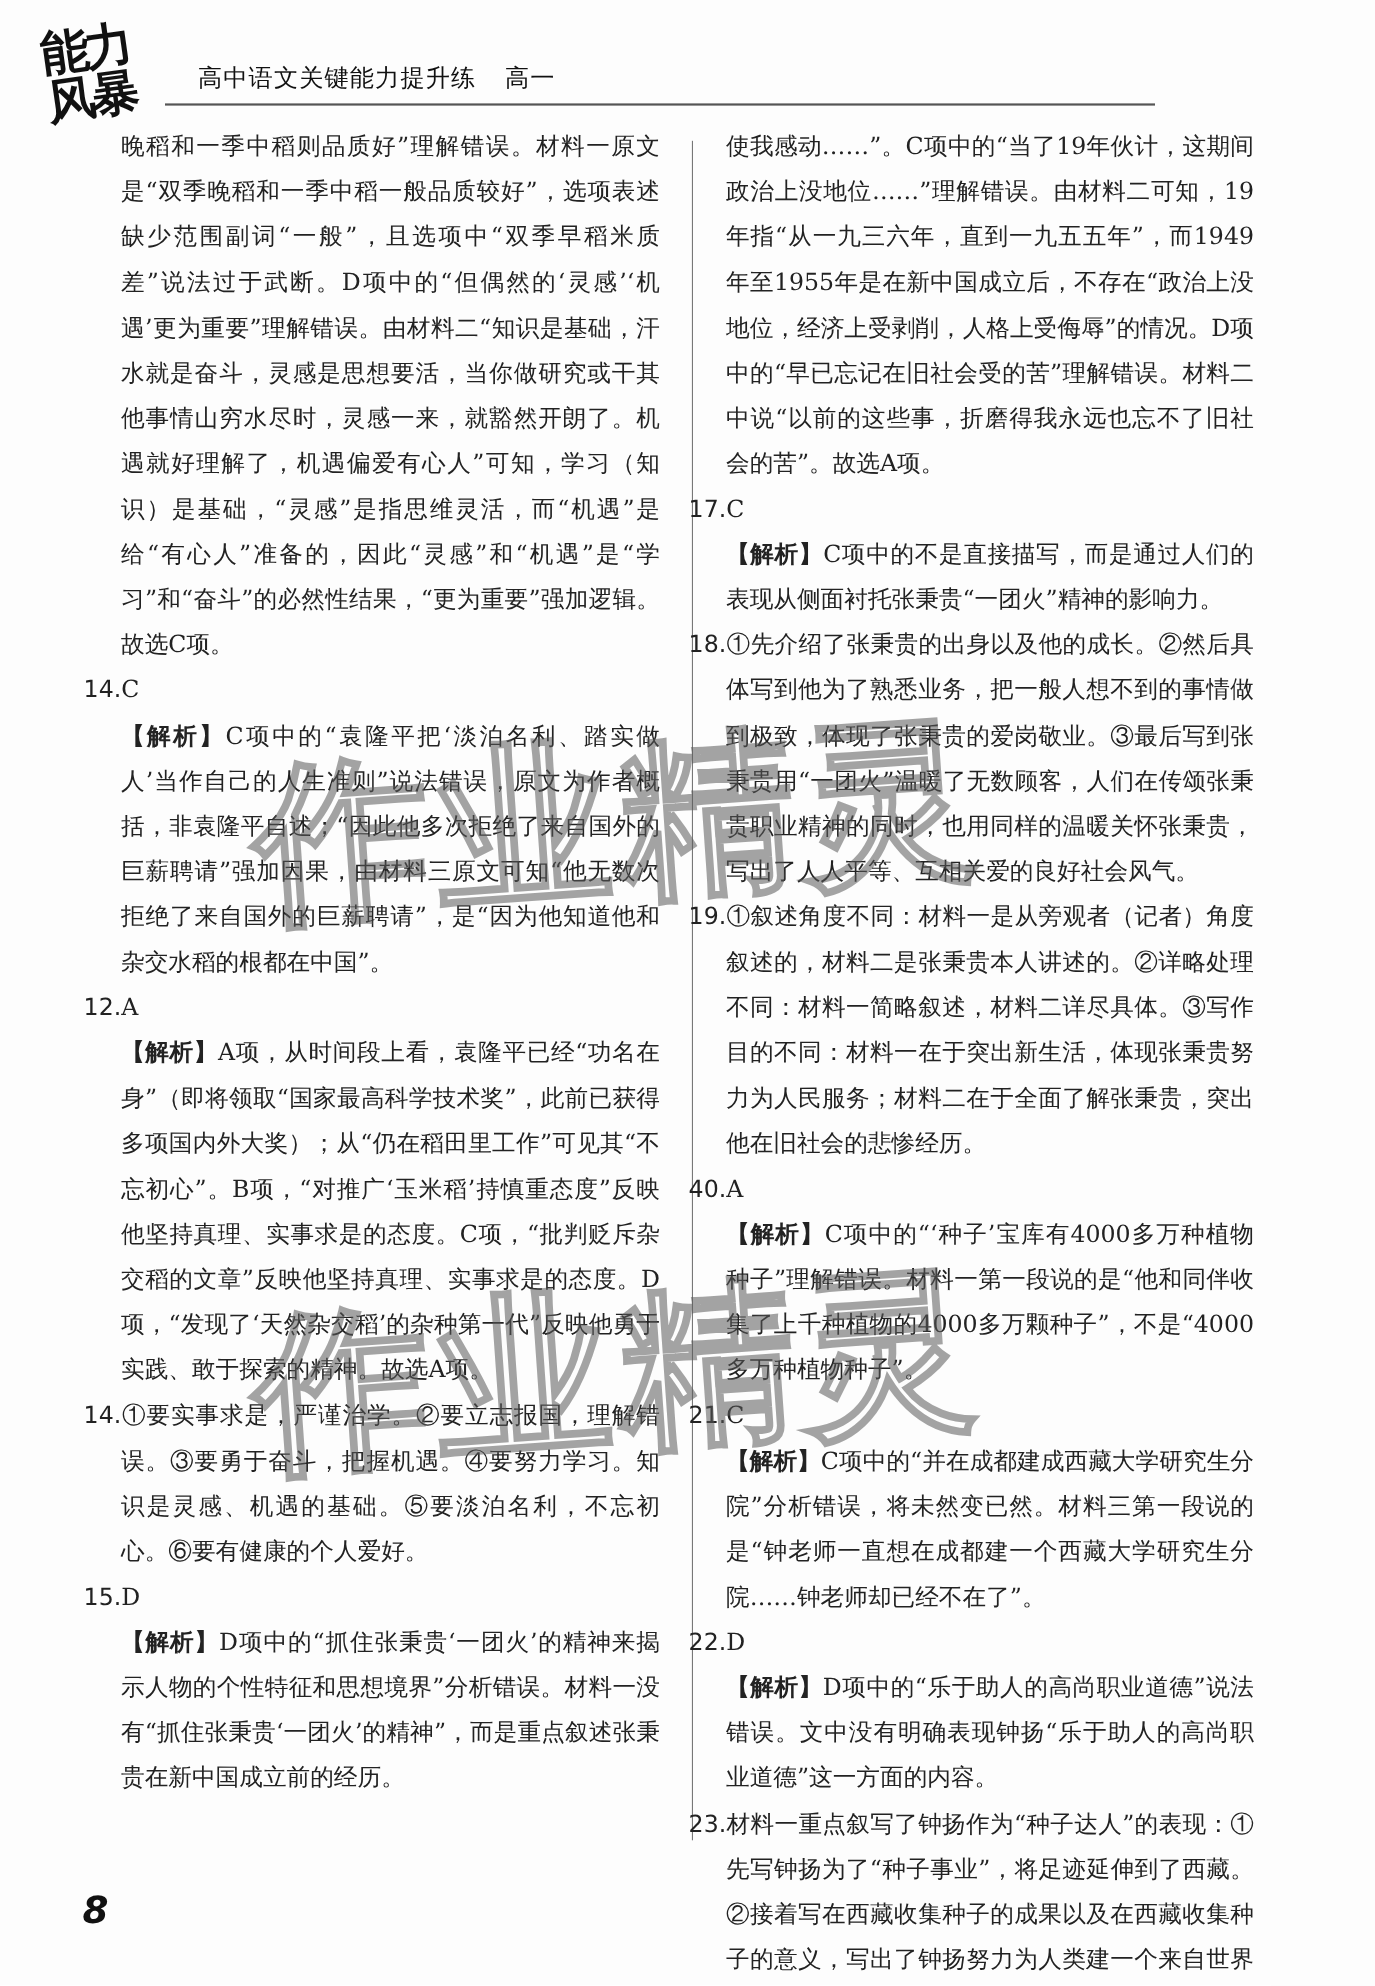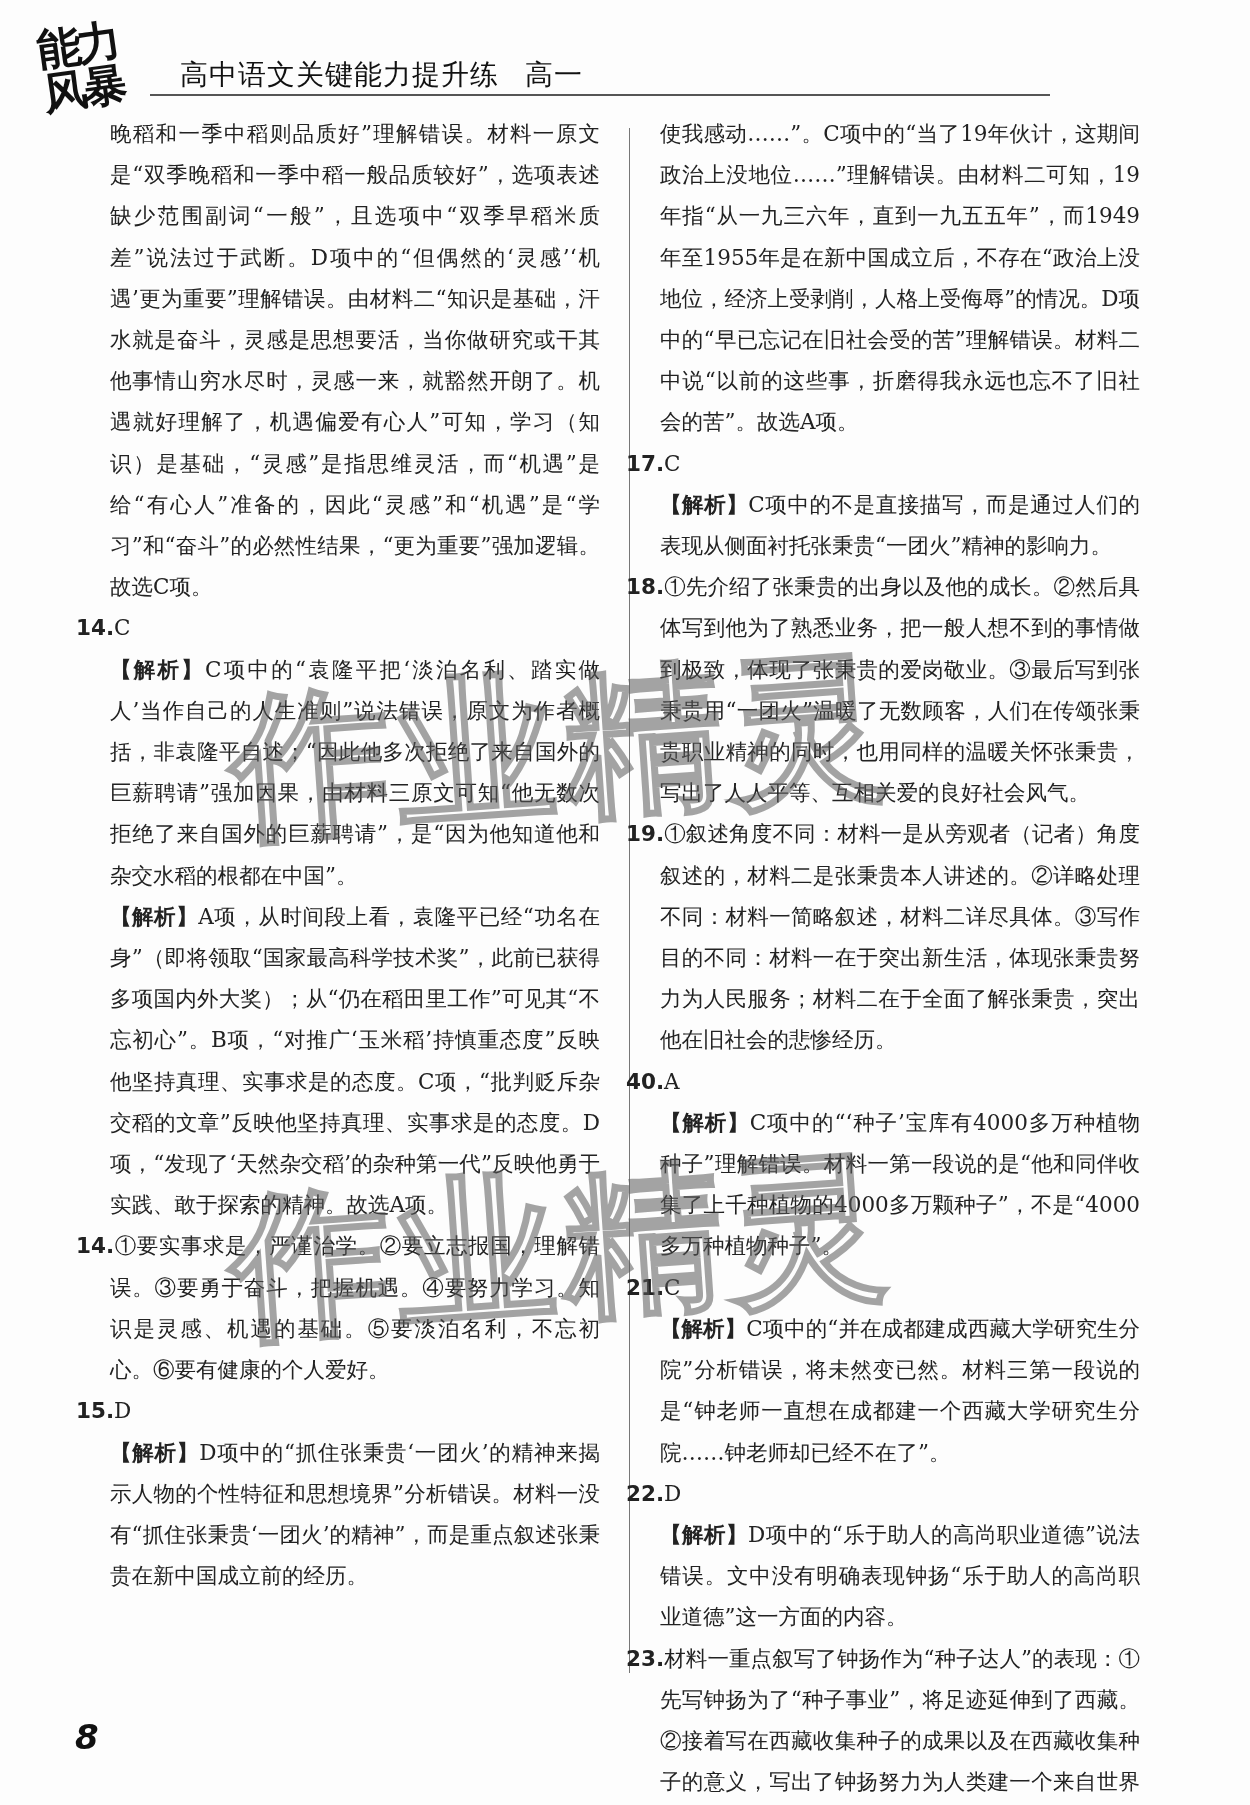--- a/index.html
+++ b/index.html
@@ -1,30 +1,30 @@
 <!DOCTYPE html>
 <html><head>
 <meta charset="utf-8">
 <style>
   html,body{margin:0;padding:0;background:#fff;}
   body{width:1250px;height:1805px;position:relative;overflow:hidden;font-family:"DejaVu Serif","Liberation Serif",serif;color:#222;}
   .page{position:absolute;left:0;top:0;width:1250px;height:1805px;background:#fdfdfd;}
   .header{position:absolute;left:40px;top:22px;width:1020px;height:95px;}
   .logo{position:absolute;left:0;top:0;width:100px;height:95px;font-family:"DejaVu Serif",serif;font-size:44px;font-weight:bold;color:#111;line-height:44px;letter-spacing:-4px;}
   .logo span{display:inline-block;transform:rotate(-8deg);}
-  .htitle{position:absolute;left:140px;top:34px;font-family:"DejaVu Sans","Liberation Sans",sans-serif;font-size:28px;color:#111;letter-spacing:1px;}
+  .htitle{position:absolute;left:140px;top:34px;font-family:"DejaVu Sans","Liberation Sans",sans-serif;font-size:22px;color:#111;letter-spacing:1px;}
   .hgrade{margin-left:26px;}
   .hbar{position:absolute;left:460px;top:44px;width:540px;height:22px;background:linear-gradient(to right,rgba(200,200,200,0),#bdbdbd 30%,#c8c8c8);z-index:-1;}
   .hline{position:absolute;left:110px;top:72px;width:900px;height:2px;background:#555;}
   .col{position:absolute;top:113px;width:490px;font-size:21.5px;line-height:41.2px;}
   .col.left{left:110px;}
   .col.right{left:660px;width:480px;}
   .divider{position:absolute;left:629px;top:128px;width:1px;height:1545px;background:#777;}
   .p{margin:0;text-align:justify;}
-  .num{font-weight:bold;font-family:"DejaVu Sans","Liberation Sans",sans-serif;margin-left:-34px;}
+  .num{font-weight:normal;font-family:"DejaVu Sans","Liberation Sans",sans-serif;margin-left:-34px;}
   .tag{font-weight:bold;}
   .pagenum{position:absolute;left:75px;top:1717px;font-family:"DejaVu Sans","Liberation Sans",sans-serif;font-size:34px;font-weight:bold;font-style:italic;color:#111;}
   .wm{position:absolute;font-family:"DejaVu Sans","Liberation Sans",sans-serif;font-size:160px;font-weight:bold;color:transparent;-webkit-text-stroke:2px rgba(90,90,90,0.55);letter-spacing:6px;transform:rotate(-4deg);pointer-events:none;}
 </style>
 </head>
 <body>
 
 <div class="page">
   <div class="header">
     <div class="logo"><span>能力风暴</span></div>
@@ -32,20 +32,21 @@
     <div class="htitle">
       <span>高中语文关键能力提升练</span><span class="hgrade">高一</span>
     </div>
     <div class="hline"></div>
   </div>
 
   <div class="col left" id="left-col">
       <p class="p">晚稻和一季中稻则品质好”理解错误。材料一原文是“双季晚稻和一季中稻一般品质较好”，选项表述缺少范围副词“一般”，且选项中“双季早稻米质差”说法过于武断。D项中的“但偶然的‘灵感’‘机遇’更为重要”理解错误。由材料二“知识是基础，汗水就是奋斗，灵感是思想要活，当你做研究或干其他事情山穷水尽时，灵感一来，就豁然开朗了。机遇就好理解了，机遇偏爱有心人”可知，学习（知识）是基础，“灵感”是指思维灵活，而“机遇”是给“有心人”准备的，因此“灵感”和“机遇”是“学习”和“奋斗”的必然性结果，“更为重要”强加逻辑。故选C项。</p>
       <p class="p"><span class="num">14.</span><span>C</span></p>
       <p class="p"><span class="tag">【解析】</span><span>C项中的“袁隆平把‘淡泊名利、踏实做人’当作自己的人生准则”说法错误，原文为作者概括，非袁隆平自述；“因此他多次拒绝了来自国外的巨薪聘请”强加因果，由材料三原文可知“他无数次拒绝了来自国外的巨薪聘请”，是“因为他知道他和杂交水稻的根都在中国”。</span></p>
+      <p class="p"><span class="num">12.</span><span>A</span></p>
       <p class="p"><span class="tag">【解析】</span><span>A项，从时间段上看，袁隆平已经“功名在身”（即将领取“国家最高科学技术奖”，此前已获得多项国内外大奖）；从“仍在稻田里工作”可见其“不忘初心”。B项，“对推广‘玉米稻’持慎重态度”反映他坚持真理、实事求是的态度。C项，“批判贬斥杂交稻的文章”反映他坚持真理、实事求是的态度。D项，“发现了‘天然杂交稻’的杂种第一代”反映他勇于实践、敢于探索的精神。故选A项。</span></p>
       <p class="p"><span class="num">14.</span><span>①要实事求是，严谨治学。②要立志报国，理解错误。③要勇于奋斗，把握机遇。④要努力学习。知识是灵感、机遇的基础。⑤要淡泊名利，不忘初心。⑥要有健康的个人爱好。</span></p>
       <p class="p"><span class="num">15.</span><span>D</span></p>
       <p class="p"><span class="tag">【解析】</span><span>D项中的“抓住张秉贵‘一团火’的精神来揭示人物的个性特征和思想境界”分析错误。材料一没有“抓住张秉贵‘一团火’的精神”，而是重点叙述张秉贵在新中国成立前的经历。</span></p>
     </div>
   <div class="divider"></div>
   <div class="col right" id="right-col">
       <p class="p">使我感动……”。C项中的“当了19年伙计，这期间政治上没地位……”理解错误。由材料二可知，19年指“从一九三六年，直到一九五五年”，而1949年至1955年是在新中国成立后，不存在“政治上没地位，经济上受剥削，人格上受侮辱”的情况。D项中的“早已忘记在旧社会受的苦”理解错误。材料二中说“以前的这些事，折磨得我永远也忘不了旧社会的苦”。故选A项。</p>
       <p class="p"><span class="num">17.</span><span>C</span></p>
       <p class="p"><span class="tag">【解析】</span><span>C项中的不是直接描写，而是通过人们的表现从侧面衬托张秉贵“一团火”精神的影响力。</span></p>

